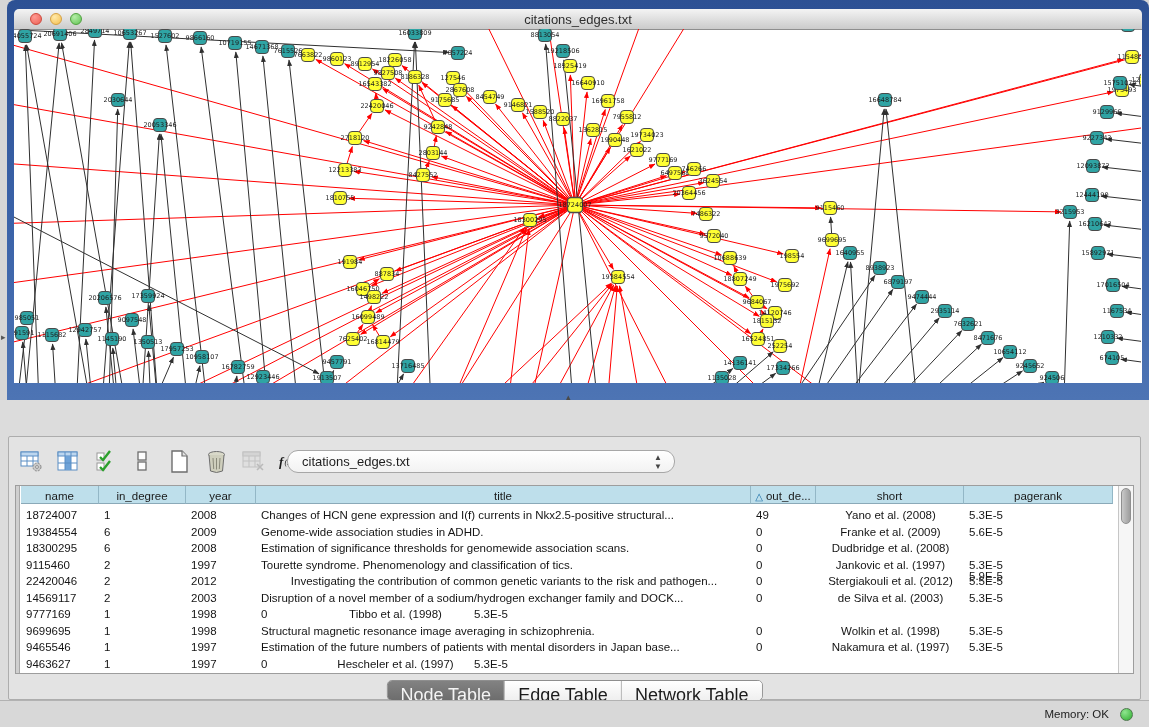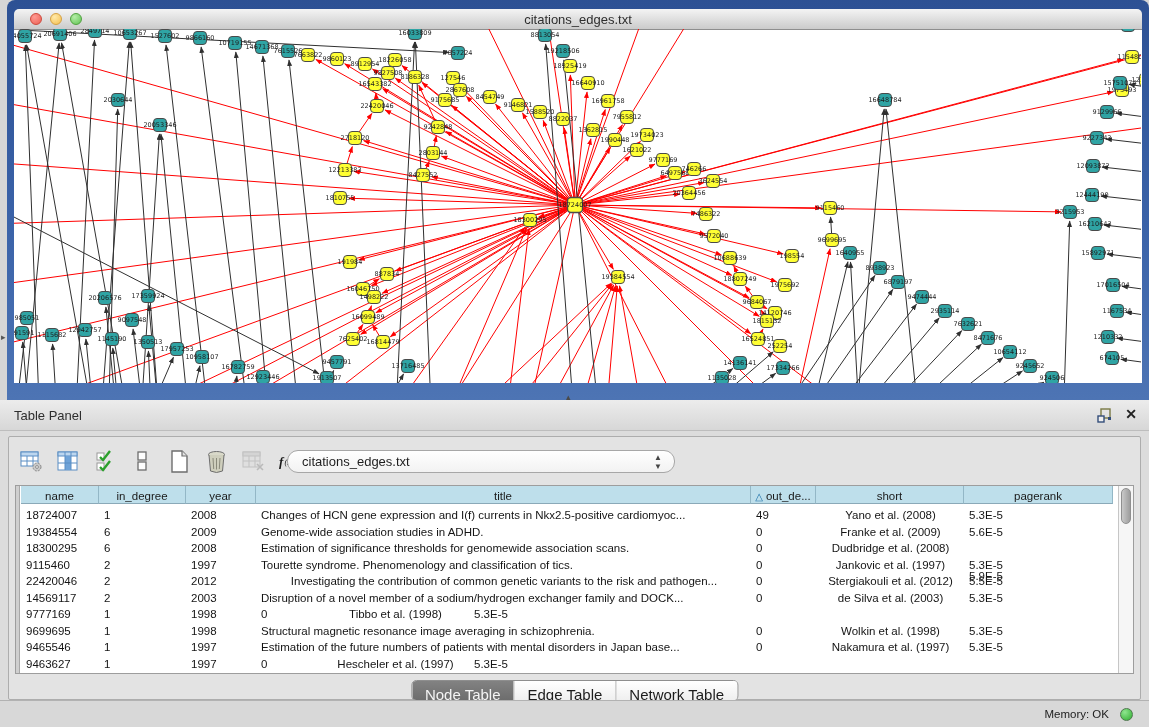--- a/index.html
+++ b/index.html
@@ -58,21 +58,21 @@
   .gbody { position:absolute; left:5px; top:21px; }
   .tr { display:flex; height:16.5px; }
   .td { height:16.5px; line-height:16.5px; font-size:11.5px; color:#141414; padding:0 4px 0 5px;
         overflow:hidden; white-space:nowrap; }
   .vscroll { position:absolute; right:0; top:0; bottom:0; width:15px; background:#f6f6f6; border-left:1px solid #c6c6c6; }
   .vthumb { position:absolute; left:2px; top:2px; width:10px; height:36px; border-radius:6px;
             background:linear-gradient(90deg,#c9c9c9,#9d9d9d); border:1px solid #8f8f8f; cursor:pointer; }
 
   .tp-tabs { position:absolute; left:50%; transform:translateX(-50%); top:243px; display:flex; height:21px;
              border:1px solid #8e8e8e; border-radius:5px; overflow:hidden; background:#fff; }
-  .seg { padding:4px 13px; line-height:20px; font-size:15px; color:#1c1c1c;
+  .seg { padding:4px 13px; line-height:20px; font-size:18px; color:#1c1c1c;
          background:linear-gradient(#ffffff,#efefef); border-left:1px solid #b5b5b5; cursor:pointer; }
   .seg:first-child { border-left:none; }
   .seg.active { background:linear-gradient(#828282,#6d6d6d); color:#f4f4f4; }
 
   
   .status-bar { position:absolute; left:0; top:700px; width:1149px; height:27px;
                 background:#d8d8d8; border-top:1px solid #b2b2b2; z-index:2; }
   .mem-label { position:absolute; right:40px; top:0; line-height:26px; font-size:11.5px; color:#222; }
   .mem-dot { position:absolute; right:16px; top:7px; width:13px; height:13px; border-radius:50%;
              background:radial-gradient(circle at 35% 30%,#8fe58f,#2fae2f); border:1px solid #4e784e; }
@@ -751,31 +751,20 @@
             <text x="1128" y="27.3" text-anchor="middle" class="node-label">1649772</text>
           </g>
         </g>
       </g>
     </svg>
 
   <span class="edge-collapse">▸</span>
   <span class="divider-handle">▴</span>
 
   <div class="table-panel">
-    <div class="tp-header">
-      <span class="tp-title">Table Panel</span>
-      <span class="tp-float">
-        <svg width="16" height="15" viewBox="0 0 16 15">
-          <rect x="4" y="1" width="9" height="9" fill="none" stroke="#7a7a45" stroke-width="1.4"></rect>
-          <rect x="1" y="8" width="6" height="6" fill="#efefef" stroke="#334d7a" stroke-width="1.4"></rect>
-          <rect x="11" y="9" width="3" height="3" fill="#334d7a"></rect>
-        </svg>
-      </span>
-      <span class="tp-close">✕</span>
-    </div>
 
     <div class="tp-body">
 
       <div class="tp-toolbar">
         <span class="tbtn">
           <svg width="23" height="21" viewBox="0 0 23 21">
             <rect x="1" y="1" width="17" height="14" fill="#fff" stroke="#5b8ec4"></rect>
             <rect x="1" y="1" width="17" height="4" fill="#bcd6ef" stroke="#5b8ec4"></rect>
             <line x1="7" y1="5" x2="7" y2="15" stroke="#5b8ec4"></line>
               <line x1="13" y1="5" x2="13" y2="15" stroke="#5b8ec4"></line>
@@ -855,21 +844,21 @@
             <div class="th" style="width: 495px;">title</div>
             <div class="th" style="width: 65px;"><span class="sort-tri">△</span>out_de...</div>
             <div class="th" style="width: 148px;">short</div>
             <div class="th" style="width: 149px;">pagerank</div>
           </div>
         <div class="gbody" id="gbody">
             <div class="tr">
               <div class="td" style="width: 78px; text-align: left;">18724007</div>
               <div class="td" style="width: 87px; text-align: left;">1</div>
               <div class="td" style="width: 70px; text-align: left;">2008</div>
-              <div class="td" style="width: 495px; text-align: left;">Changes of HCN gene expression and I(f) currents in Nkx2.5-positive cardiomyoc...</div>
+              <div class="td" style="width: 495px; text-align: left;">Changes of HCN gene expression and I(f) currents in Nkx2.5-positive structural...</div>
               <div class="td" style="width: 65px; text-align: left;">49</div>
               <div class="td" style="width: 148px; text-align: center;">Yano et al. (2008)</div>
               <div class="td" style="width: 149px; text-align: left;">5.3E-5</div>
             </div>
             <div class="tr">
               <div class="td" style="width: 78px; text-align: left;">19384554</div>
               <div class="td" style="width: 87px; text-align: left;">6</div>
               <div class="td" style="width: 70px; text-align: left;">2009</div>
               <div class="td" style="width: 495px; text-align: left;">Genome-wide association studies in ADHD.</div>
               <div class="td" style="width: 65px; text-align: left;">0</div>

